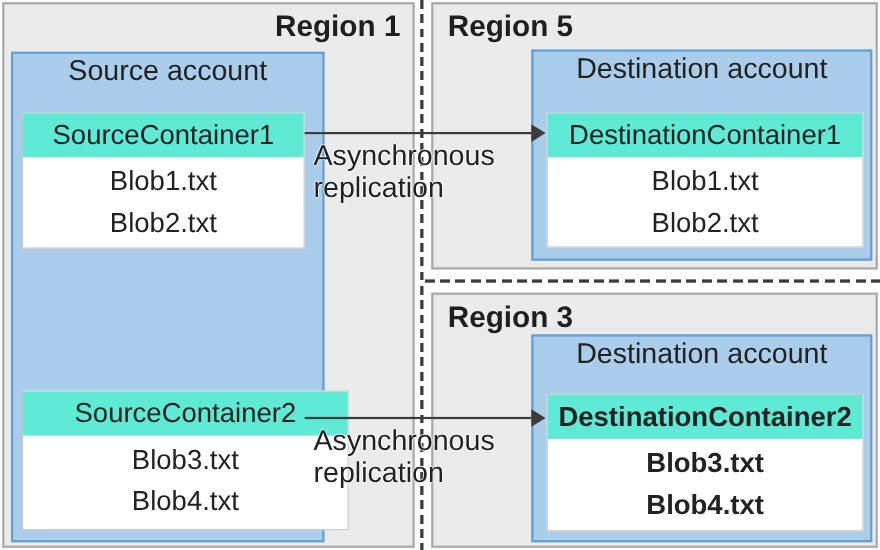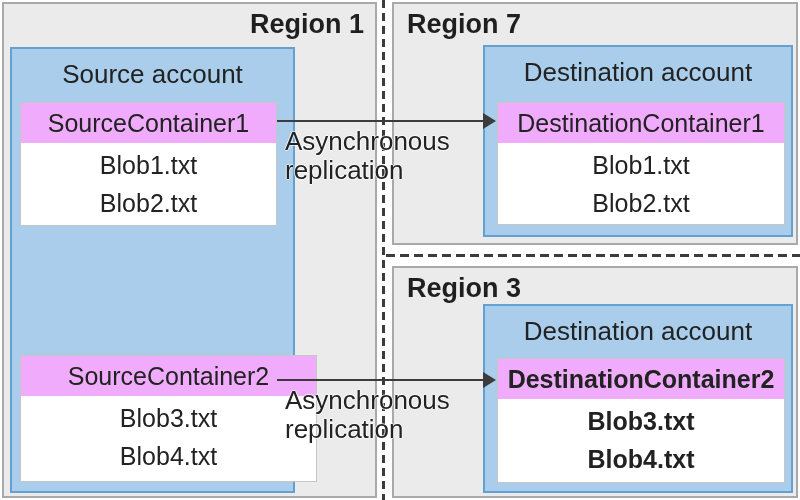--- a/index.html
+++ b/index.html
@@ -13,29 +13,29 @@
   .region3{left:392px;top:266px;width:406px;height:232px;}
   .region-label{position:absolute;top:5px;font-size:27px;font-weight:bold;color:#1f1f1f;white-space:nowrap;}
   .region-label.right{right:11px;}
   .region-label.left{left:13px;}
 
   
   .account{position:absolute;background:#a9cdea;border:2px solid #64a0d2;box-sizing:border-box;z-index:2;}
   .acc-source{left:10px;top:47px;width:285px;height:446px;}
   .acc-dest2{left:483px;top:45px;width:310px;height:192px;}
   .acc-dest3{left:483px;top:304px;width:310px;height:189px;}
-  .account-label{text-align:center;font-size:26px;color:#222222;padding-top:10px;}
+  .account-label{text-align:center;font-size:26px;color:#222222;}
 
   
   .container{position:absolute;background:#ffffff;border:1px solid #c6c6c6;box-sizing:border-box;z-index:2;}
   .sc1{left:20px;top:102px;width:257px;height:124px;}
   .sc2{left:20px;top:355px;width:297px;height:127px;}
   .dc1{left:497px;top:102px;width:288px;height:123px;}
   .dc2{left:497px;top:358px;width:288px;height:125px;font-weight:bold;}
-  .container-header{height:40px;background:#f0abfc;display:flex;align-items:center;justify-content:center;font-size:25px;color:#222222;}
+  .container-header{height:40px;background:#5eead4;display:flex;align-items:center;justify-content:center;font-size:25px;color:#222222;}
   .container-body{padding-top:3px;}
   .blob{height:38px;display:flex;align-items:center;justify-content:center;font-size:25px;color:#222222;text-align:center;}
 
   
   .divider-v{position:absolute;left:382px;top:0;width:3px;height:500px;z-index:3;
     background:repeating-linear-gradient(to bottom,#3c3c3c 0 8px,transparent 8px 13px);}
   .divider-h{position:absolute;left:386px;top:254px;width:414px;height:3px;z-index:3;
     background:repeating-linear-gradient(to right,#3c3c3c 0 9px,transparent 9px 14px);}
 
   
@@ -51,21 +51,21 @@
 </style>
 </head>
 <body>
 
 <div class="canvas">
 
   <div class="region region1">
     <div class="region-label right">Region 1</div>
   </div>
   <div class="region region2">
-    <div class="region-label left">Region 7</div>
+    <div class="region-label left">Region 5</div>
   </div>
   <div class="region region3">
     <div class="region-label left">Region 3</div>
   </div>
 
   <div class="divider-v"></div>
   <div class="divider-h"></div>
 
   <div class="account acc-source">
     <div class="account-label">Source account</div>

